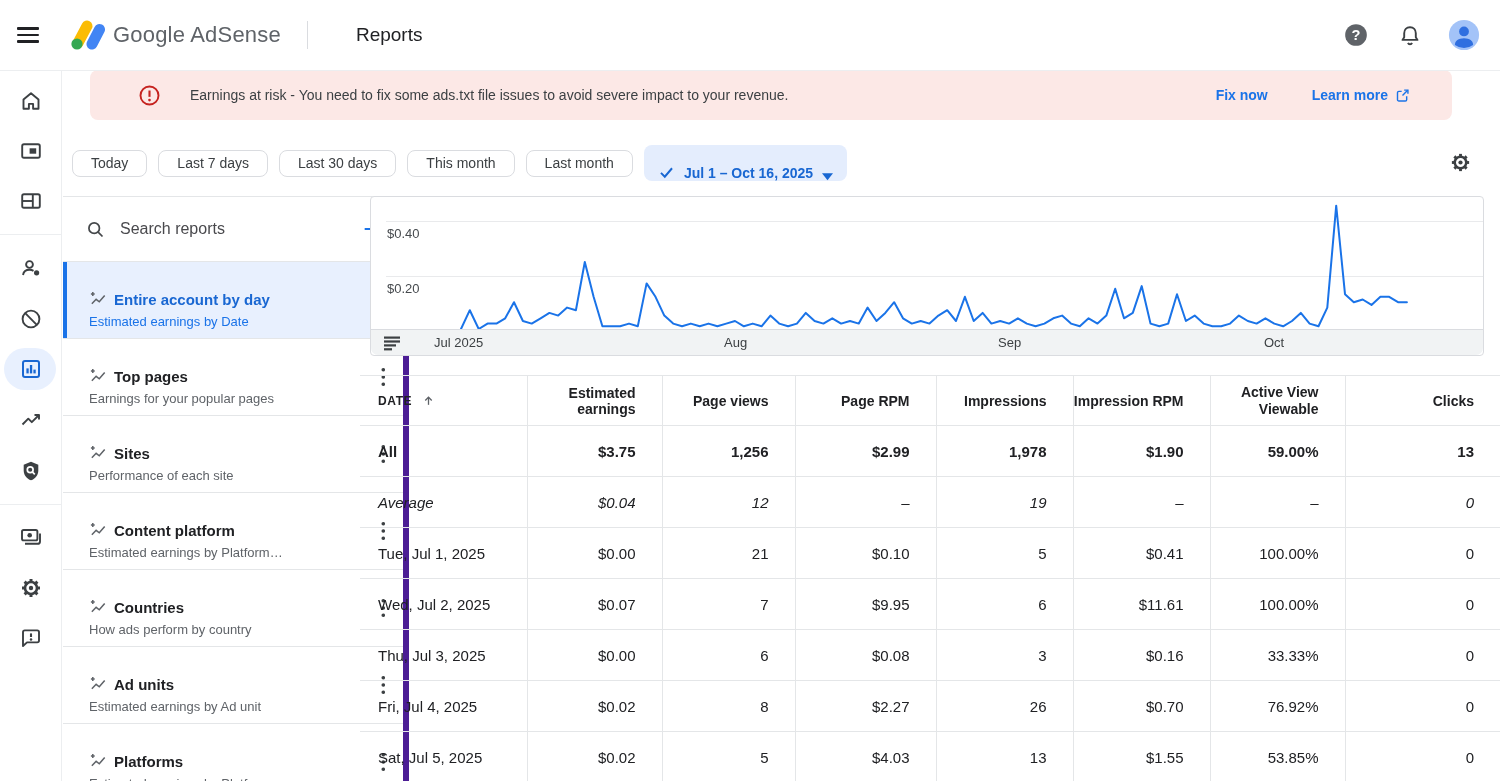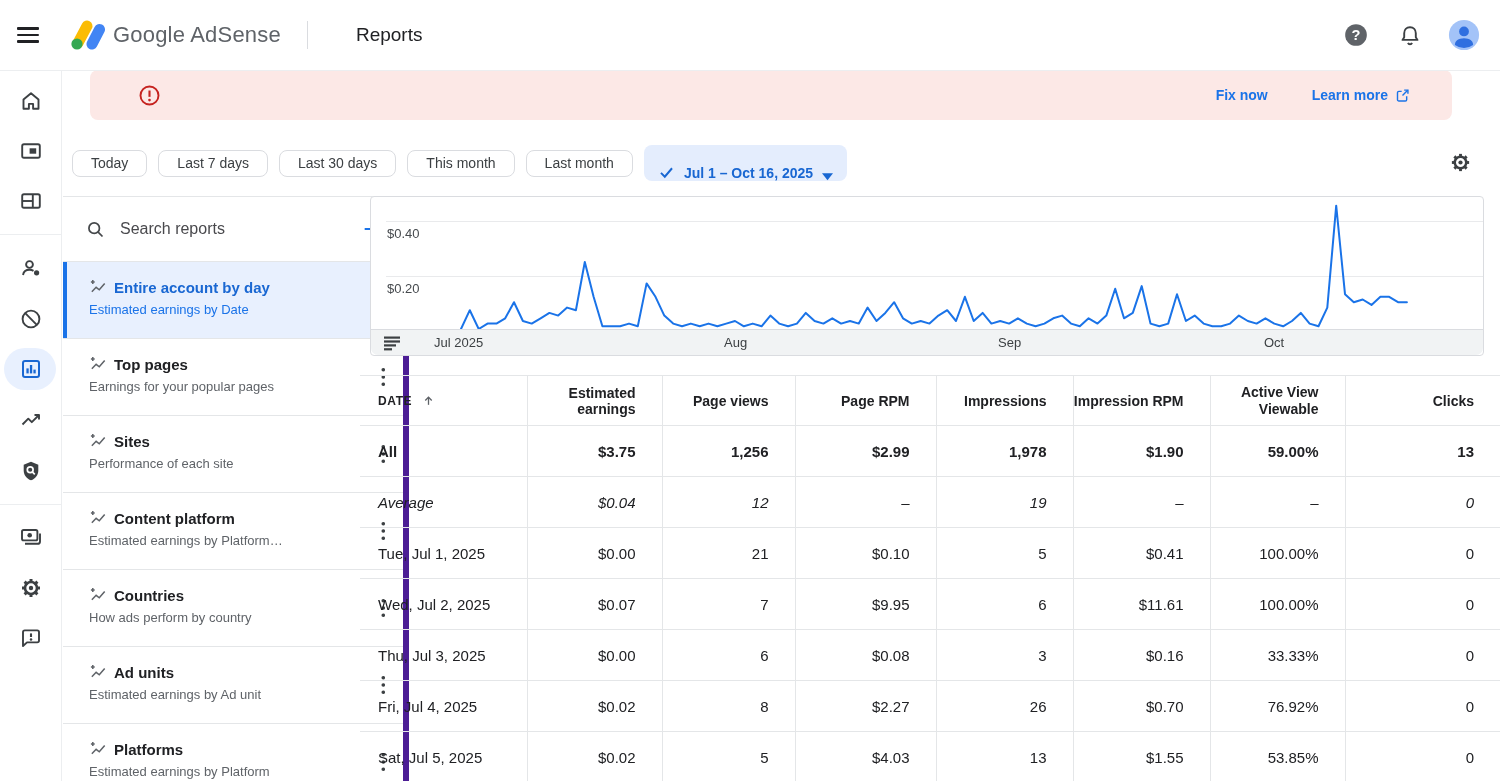--- a/index.html
+++ b/index.html
@@ -47,21 +47,21 @@
   .report-settings { position:absolute; right:28px; top:151px; cursor:pointer; }
 
   
   .sidepanel { position:absolute; left:63px; top:196px; width:346px; bottom:0; background:#fff;
                border-right:6px solid #4c1d95; border-top:1px solid #e4e6e8; }
   .search-row { height:65px; display:flex; align-items:center; padding:0 20px 0 22px; border-bottom:1px solid #e4e6e8; }
   .search-input { border:none; outline:none; flex:1; margin-left:14px; font-size:16px; color:#202124;
                   font-family:inherit; background:transparent; }
   .search-input::placeholder { color:#49494d; }
   .add-report { cursor:pointer; display:flex; }
-  .panel-item { position:relative; height:77px; border-bottom:1px solid #e4e6e8; padding:16px 14px 0 26px; cursor:pointer; }
+  .panel-item { position:relative; height:77px; border-bottom:1px solid #e4e6e8; padding:28px 14px 0 26px; cursor:pointer; }
   .panel-item .titlerow { display:flex; align-items:center; gap:6px; }
   .panel-item .title { font-size:15px; font-weight:bold; color:#202124; }
   .panel-item .subtitle { font-size:13px; color:#5f6368; margin-top:5px; white-space:nowrap; overflow:hidden; text-overflow:ellipsis; max-width:230px; }
   .panel-item.selected { background:#e8f0fe; }
   .panel-item.selected .title { color:#1967d2; }
   .panel-item.selected .subtitle { color:#1a73e8; }
   .sel-bar { position:absolute; left:0; top:0; width:4px; height:100%; background:#1a73e8; }
   .kebab { position:absolute; right:18px; top:28px; cursor:pointer; }
 
   
@@ -224,20 +224,21 @@
   </div>
 
   <div class="banner">
     <span class="banner-icon">
       <svg width="23" height="23" viewBox="0 0 24 24" fill="none">
         <circle cx="12" cy="12" r="9.4" stroke="#c5221f" stroke-width="2"></circle>
         <line x1="12" y1="6.8" x2="12" y2="13.4" stroke="#c5221f" stroke-width="2.2"></line>
         <circle cx="12" cy="16.8" r="1.4" fill="#c5221f"></circle>
         </svg>
     </span>
+    <span class="banner-text">Earnings at risk - You need to fix some ads.txt file issues to avoid severe impact to your revenue.</span>
     <div class="banner-actions">
       <span class="banner-link">Fix now</span>
       <span class="banner-link">
         <span>Learn more</span>
         <svg width="15" height="15" viewBox="0 0 18 18" fill="none" stroke="#1a73e8" stroke-width="1.7">
           <path d="M14 10v4a1.6 1.6 0 0 1-1.6 1.6H4.6A1.6 1.6 0 0 1 3 14V5.6A1.6 1.6 0 0 1 4.6 4H8"></path>
           <polyline points="11,2.5 15.5,2.5 15.5,7"></polyline>
           <line x1="9" y1="9" x2="15.2" y2="2.8"></line>
           </svg>
       </span>

